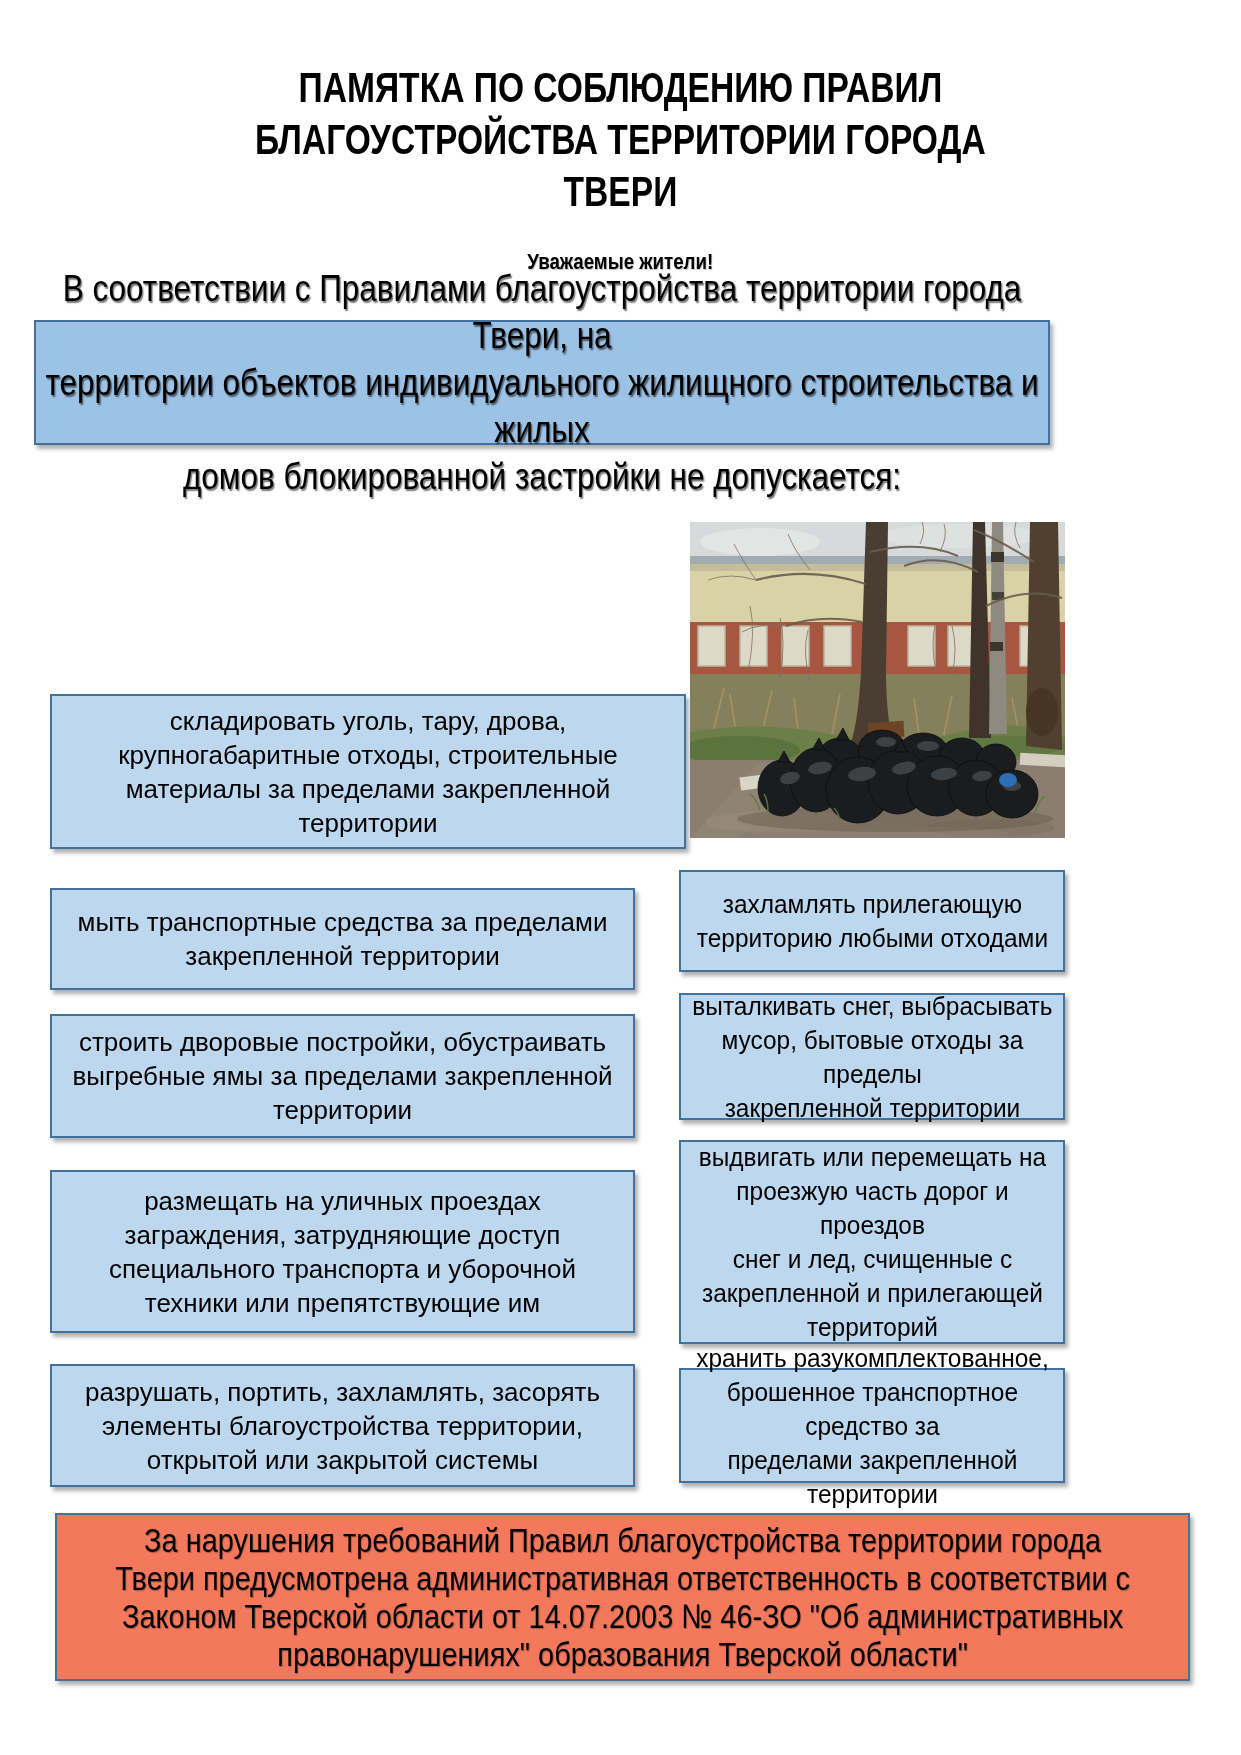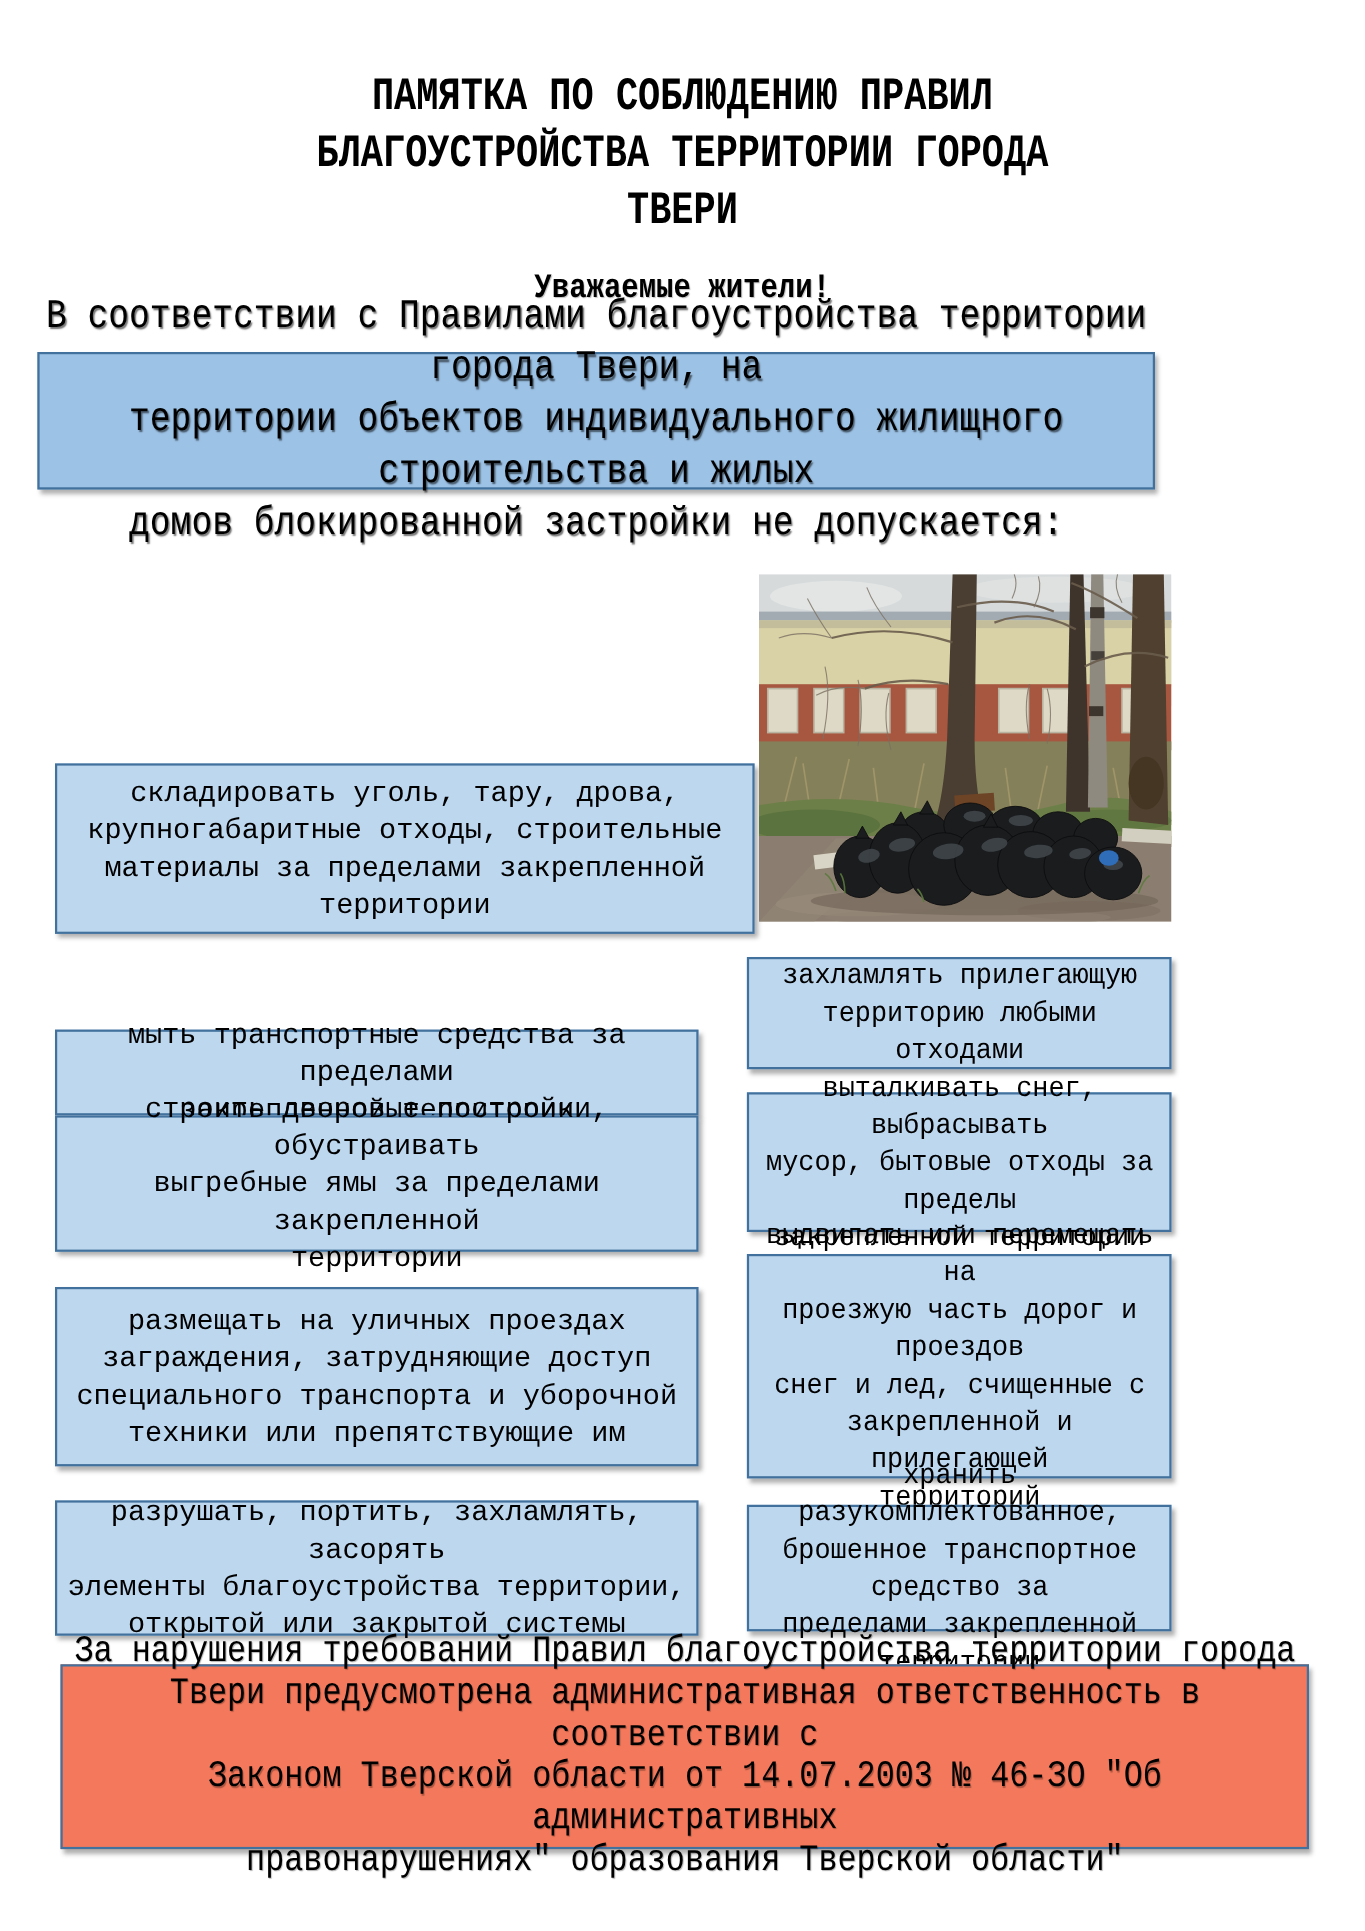--- a/index.html
+++ b/index.html
@@ -1,35 +1,35 @@
 <!DOCTYPE html>
 <html lang="ru" style="--text: #000000; --border: #41719C; --intro_fill: #9CC2E5; --box_fill: #BDD7EE; --warning_fill: #F4795C;"><head>
 <meta charset="utf-8">
 <style>
   html,body{margin:0;padding:0;background:#ffffff;}
   .page{
     position:relative;width:1241px;height:1755px;margin:0 auto;background:#fff;
-    font-family:Liberation Mono, monospace;color:var(--text,#000);
+    font-family:Liberation Sans, sans-serif;color:var(--text,#000);
     overflow:hidden;
   }
   .abs{position:absolute;box-sizing:border-box;}
   .flexc{display:flex;align-items:center;justify-content:center;}
   .ws{white-space:pre-line;text-align:center;}
   
   .sq{flex:none;transform-origin:50% 50%;}
   .sq80{transform:scaleX(.80);width:124%;}
   .sq85{transform:scaleX(.85);width:117%;}
   .sq94{transform:scaleX(.94);width:106%;}
   .title{
     left:60px;top:60px;width:1120px;height:160px;
     font-size:42px;font-weight:bold;line-height:52px;
   }
   .subtitle{
     left:60px;top:240px;width:1120px;height:44px;
-    font-size:31px;font-weight:bold;
+    font-size:22px;font-weight:bold;
     text-shadow:1px 1px 1px rgba(0,0,0,.25);
   }
   .box{
     border:2px solid var(--border,#41719C);
     box-shadow:3px 4px 4px rgba(80,80,80,.45);
   }
   .intro-box{
     left:34px;top:320px;width:1016px;height:125px;
     background:var(--intro_fill,#9CC2E5);
     font-size:37px;line-height:47px;
@@ -71,21 +71,21 @@
 территории объектов индивидуального жилищного строительства и жилых
 домов блокированной застройки не допускается:</div>
   </div>
 
   <div class="abs rbox flexc" style="left:50px;top:694px;width:636px;height:155px">
     <div class="ws btxt">складировать уголь, тару, дрова,
 крупногабаритные отходы, строительные
 материалы за пределами закрепленной
 территории</div>
   </div>
-  <div class="abs rbox flexc" style="left:50px;top:936px;width:585px;height:78px">
+  <div class="abs rbox flexc" style="left:50px;top:888px;width:585px;height:102px">
     <div class="ws btxt">мыть транспортные средства за пределами
 закрепленной территории</div>
   </div>
   <div class="abs rbox flexc" style="left:50px;top:1014px;width:585px;height:124px">
     <div class="ws btxt">строить дворовые постройки, обустраивать
 выгребные ямы за пределами закрепленной
 территории</div>
   </div>
   <div class="abs rbox flexc" style="left:50px;top:1170px;width:585px;height:163px">
     <div class="ws btxt">размещать на уличных проездах

